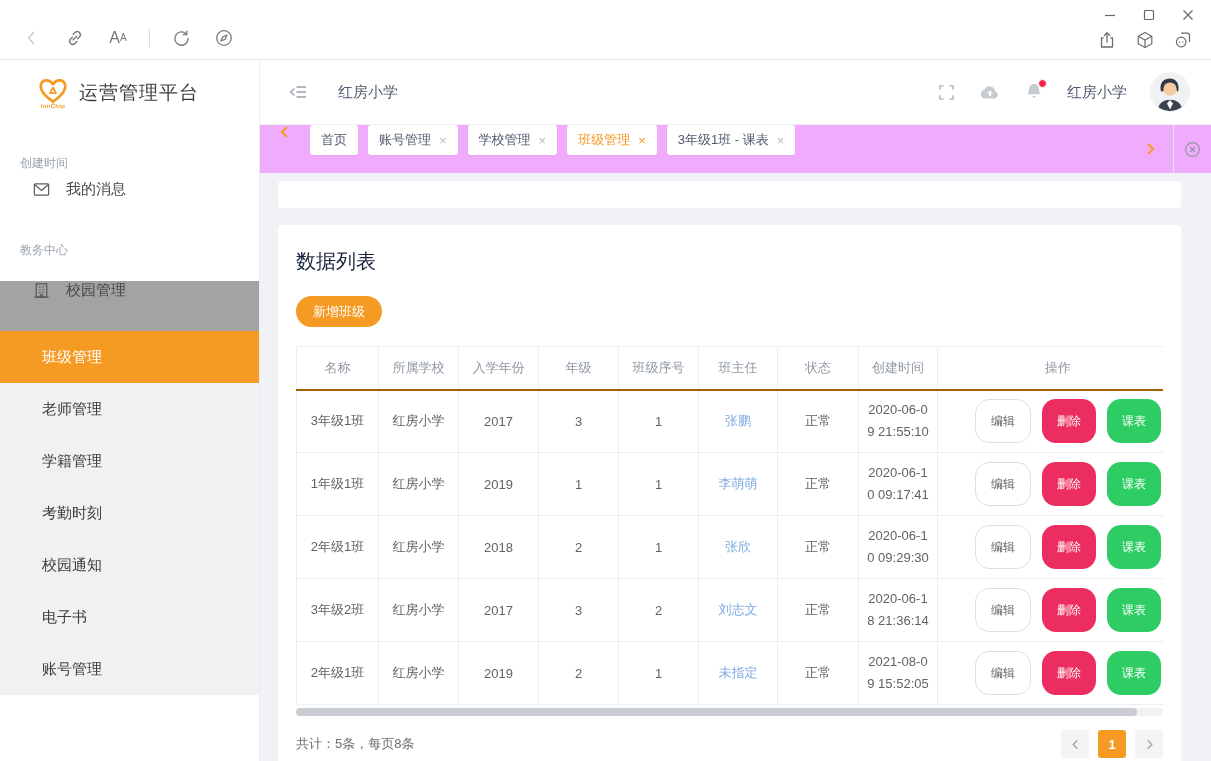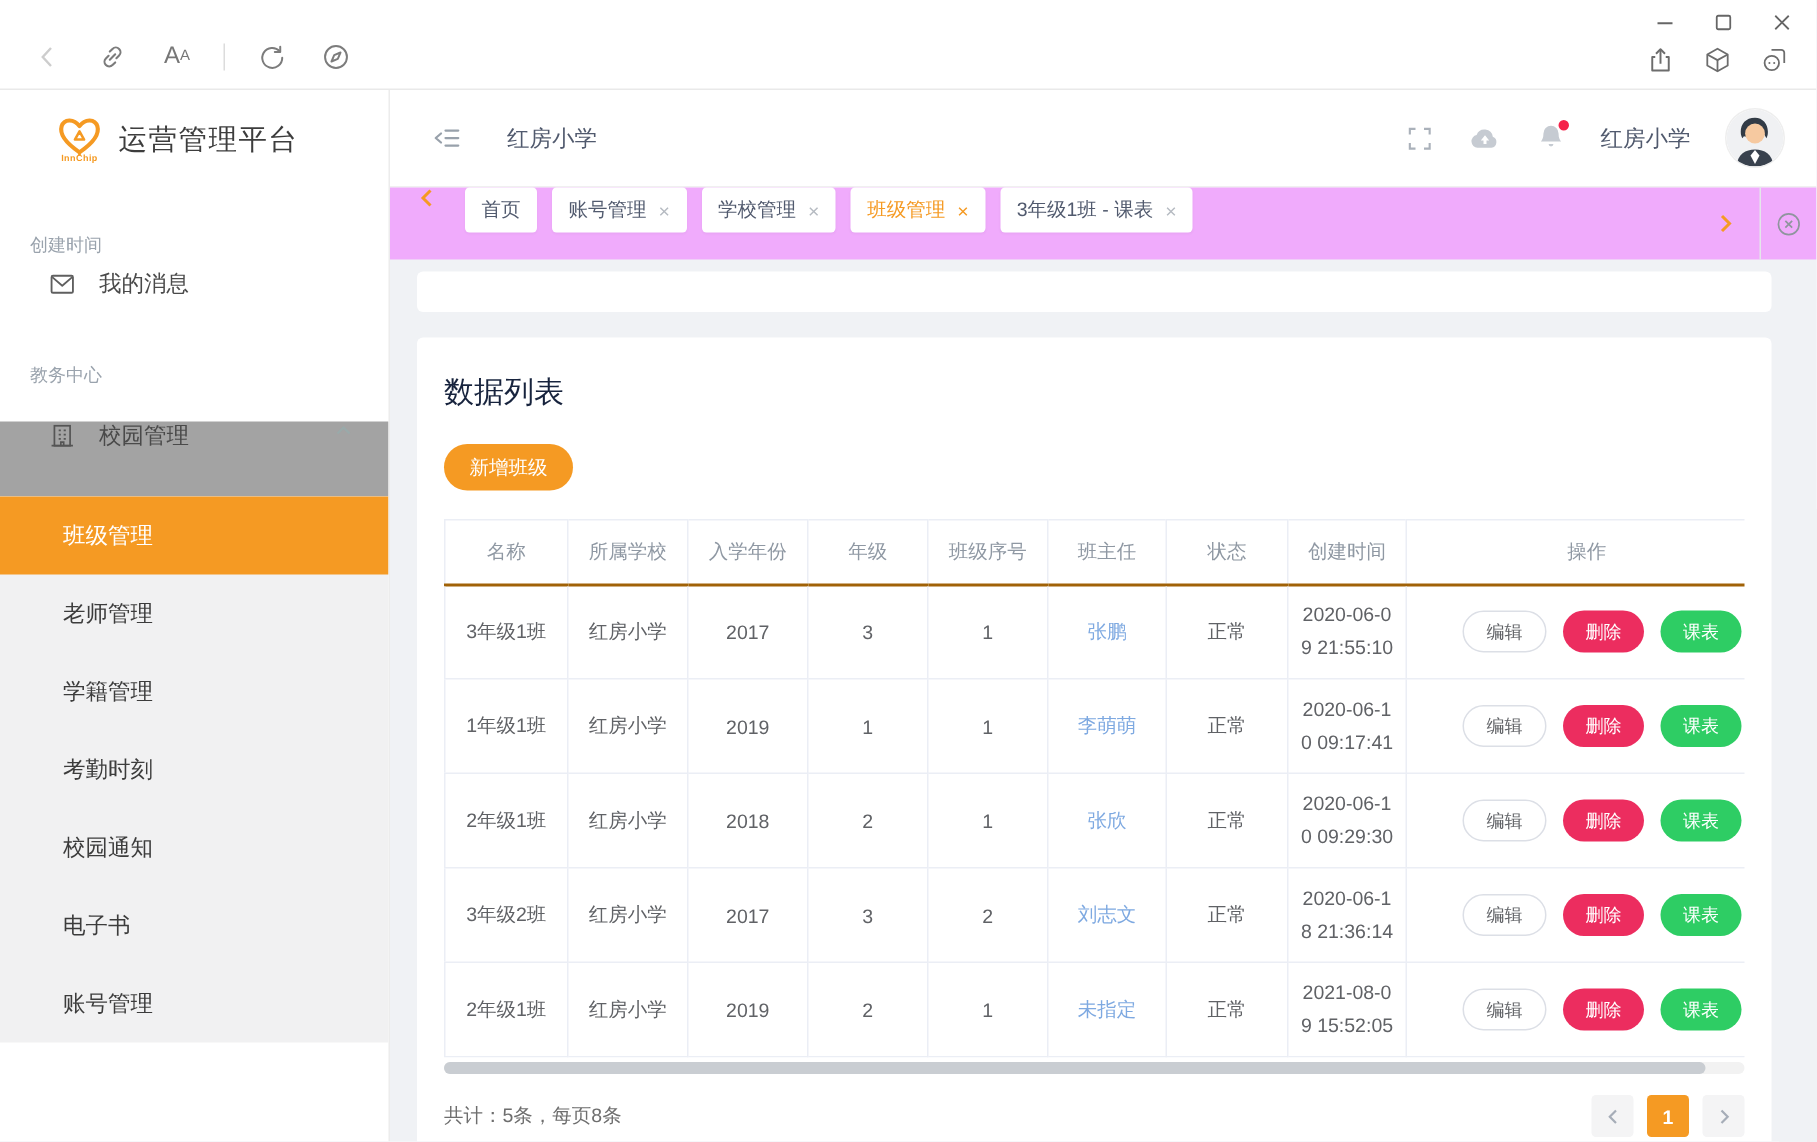--- a/index.html
+++ b/index.html
@@ -74,21 +74,21 @@
   table.data-table { border-collapse:collapse; table-layout:fixed; width:881px;
     border-top:1px solid #ebeef5; border-left:1px solid #ebeef5; }
   .data-table th { height:43px; font-size:13px; font-weight:normal; color:#8f98a3; text-align:center;
     border-right:1px solid #ebeef5; border-bottom:2px solid #a16207; }
   .data-table td { height:63px; font-size:13px; color:#606266; text-align:center;
     border-right:1px solid #ebeef5; border-bottom:1px solid #ebeef5; padding:0 4px; }
   .data-table th:last-child, .data-table td:last-child { border-right:none; }
   .teacher-link { color:var(--link,#7ea9e1); cursor:pointer; }
   .created-line { display:block; line-height:22px; }
   .cell-actions { padding-left:37px !important; text-align:left !important; }
-  .row-btn { height:28px; border-radius:14px; font-size:12px; padding:0 15px; cursor:pointer;
+  .row-btn { height:44px; border-radius:14px; font-size:12px; padding:0 15px; cursor:pointer;
     font-family:inherit; margin-right:11px; }
   .btn-edit { background:#fff; border:1px solid #dcdfe6; color:#606266; }
   .btn-delete { background:var(--delete,#ec2d5f); border:none; color:#fff; }
   .btn-schedule { background:var(--green,#2ecd64); border:none; color:#fff; }
 
   .hscroll { margin-top:3px; height:8px; background:#f2f2f2; border-radius:4px; position:relative; }
   .hscroll-thumb { position:absolute; left:0; top:0; height:8px; width:97%; background:#c9cdd2; border-radius:4px; cursor:grab; }
 
   .card-footer { margin-top:14px; display:flex; align-items:center; justify-content:space-between; }
   .summary { font-size:13px; color:#6e6e6e; }

